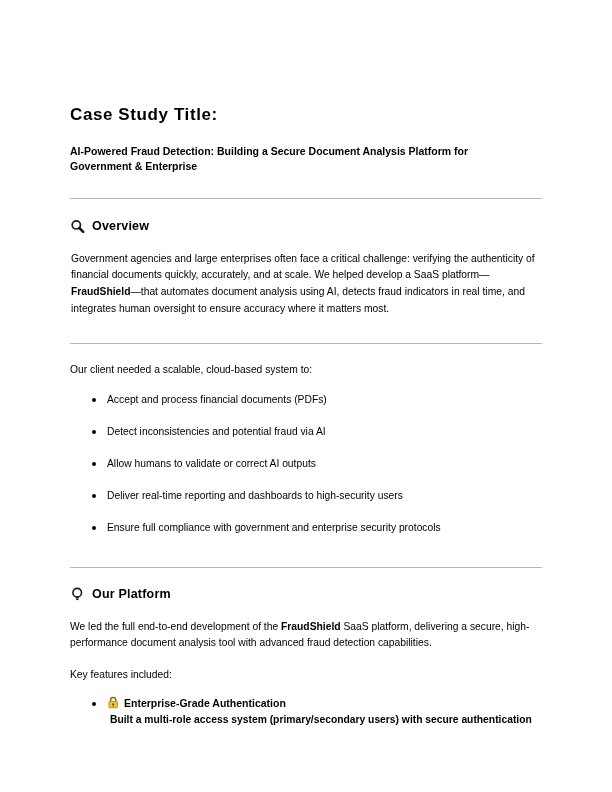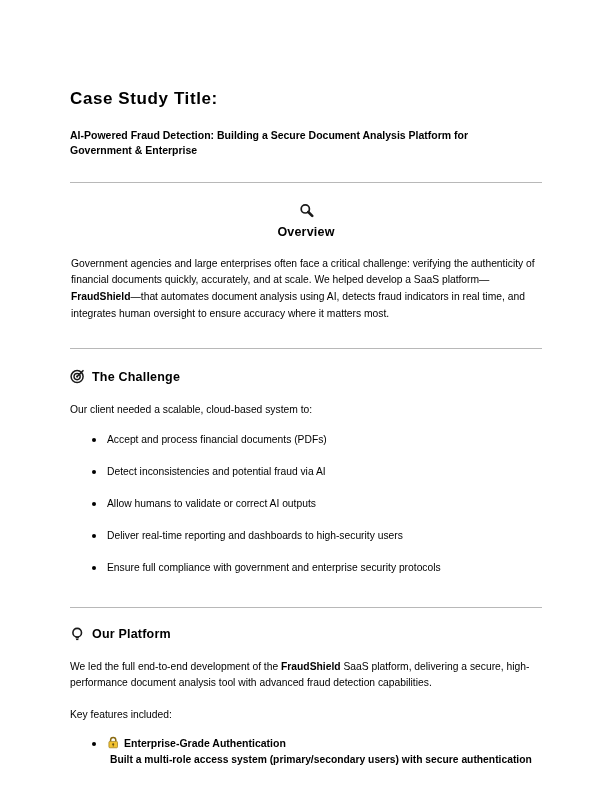--- a/index.html
+++ b/index.html
@@ -21,21 +21,21 @@
     height: 792px;
     background: #ffffff;
     box-sizing: border-box;
     padding: 0;
     overflow: hidden;
   }
 
   .content {
     position: absolute;
     left: 70px;
-    top: 0;
+    top: 16px;
     width: 472px;
   }
 
   
   .doc-title {
     font-size: 17px;
     font-weight: bold;
     letter-spacing: 0.6px;
     margin: 0;
     padding-top: 88px;
@@ -69,21 +69,21 @@
   .section-heading {
     display: flex;
     align-items: center;
     gap: 7px;
     font-size: 12.5px;
     font-weight: bold;
     letter-spacing: 0.2px;
     margin: 0;
     color: #000;
   }
-  .sh-overview   { padding-top: 20px; flex-direction: column; }
+  .sh-overview   { padding-top: 20px; }
   .sh-challenge  { padding-top: 20px; }
   .sh-solution   { padding-top: 19px; }
 
   .heading-icon {
     display: inline-block;
     width: 15px;
     height: 15px;
     flex: 0 0 15px;
     position: relative;
   }
@@ -172,31 +172,20 @@
           <circle cx="6.3" cy="5.9" r="4.1" fill="none" stroke="#1a1a1a" stroke-width="1.7"></circle>
           <line x1="9.3" y1="9.0" x2="13.2" y2="12.9" stroke="#1a1a1a" stroke-width="2.6" stroke-linecap="round"></line>
         </svg>
       </span>
       <span>Overview</span>
     </h2>
     <p class="para p-overview"><span>Government agencies and large enterprises often face a critical challenge: verifying the authenticity of financial documents quickly, accurately, and at scale. We helped develop a SaaS platform—</span><b>FraudShield</b><span>—that automates document analysis using AI, detects fraud indicators in real time, and integrates human oversight to ensure accuracy where it matters most.</span></p>
 
     <hr class="divider div-2">
 
-    <h2 class="section-heading sh-challenge">
-      <span class="heading-icon">
-        <svg width="15" height="15" viewBox="0 0 15 15">
-          <circle cx="7.1" cy="7.6" r="6.0" fill="none" stroke="#1a1a1a" stroke-width="1.5"></circle>
-          <circle cx="7.1" cy="7.6" r="3.1" fill="none" stroke="#1a1a1a" stroke-width="1.4"></circle>
-          <circle cx="7.1" cy="7.6" r="1.1" fill="#1a1a1a"></circle>
-          <line x1="7.4" y1="7.3" x2="13.0" y2="1.7" stroke="#1a1a1a" stroke-width="1.6" stroke-linecap="round"></line>
-        </svg>
-      </span>
-      <span>The Challenge</span>
-    </h2>
     <p class="para p-challenge">Our client needed a scalable, cloud-based system to:</p>
 
     <ul class="bullets challenge-list">
       <li><span class="dot"></span><span>Accept and process financial documents (PDFs)</span></li>
       <li><span class="dot"></span><span>Detect inconsistencies and potential fraud via AI</span></li>
       <li><span class="dot"></span><span>Allow humans to validate or correct AI outputs</span></li>
       <li><span class="dot"></span><span>Deliver real-time reporting and dashboards to high-security users</span></li>
       <li><span class="dot"></span><span>Ensure full compliance with government and enterprise security protocols</span></li>
     </ul>
 

